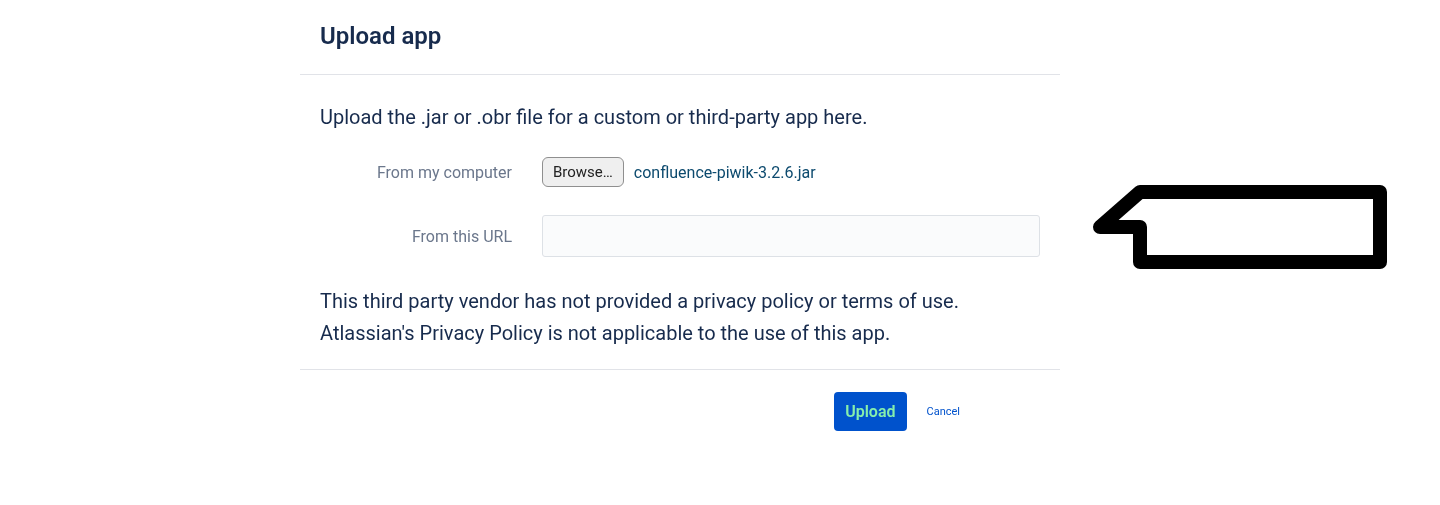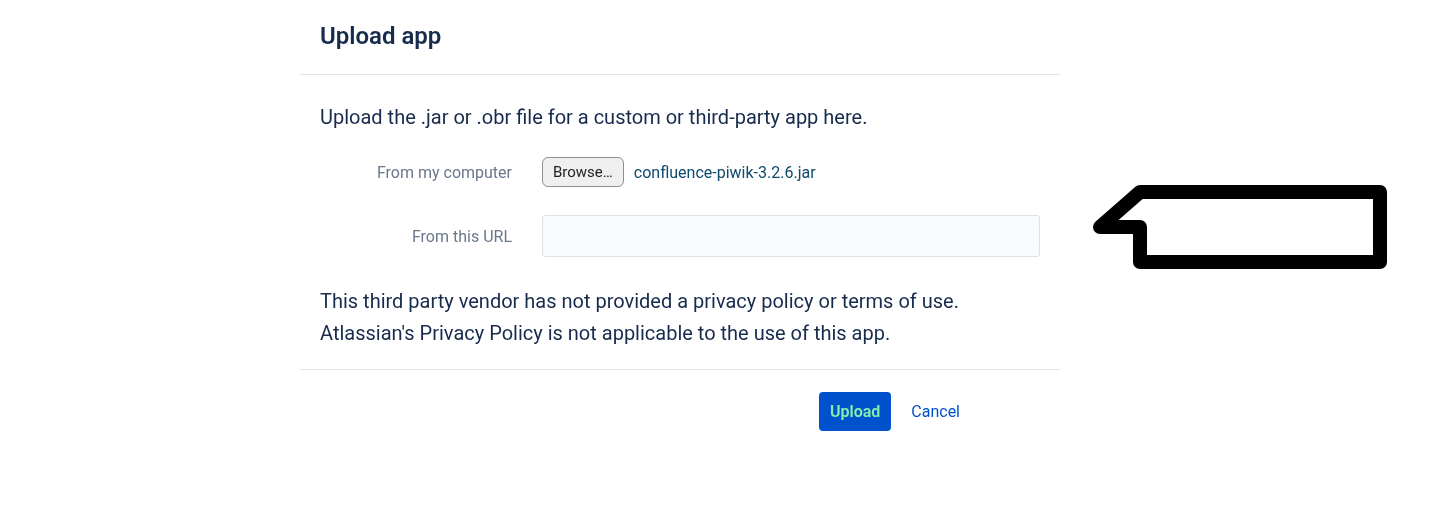--- a/index.html
+++ b/index.html
@@ -101,21 +101,21 @@
       font-size: 16px;
       font-weight: 600;
       padding: 10px 11px;
       cursor: pointer;
       font-family: inherit;
     }
     .link-btn {
       background: none;
       border: none;
       color: #0052cc;
-      font-size: 16px;
+      font-size: 11px;
       cursor: pointer;
       font-family: inherit;
       padding: 0;
       margin-right: 100px;
     }
     .arrow-annotation {
       position: absolute;
       left: 1090px;
       top: 182px;
     }

